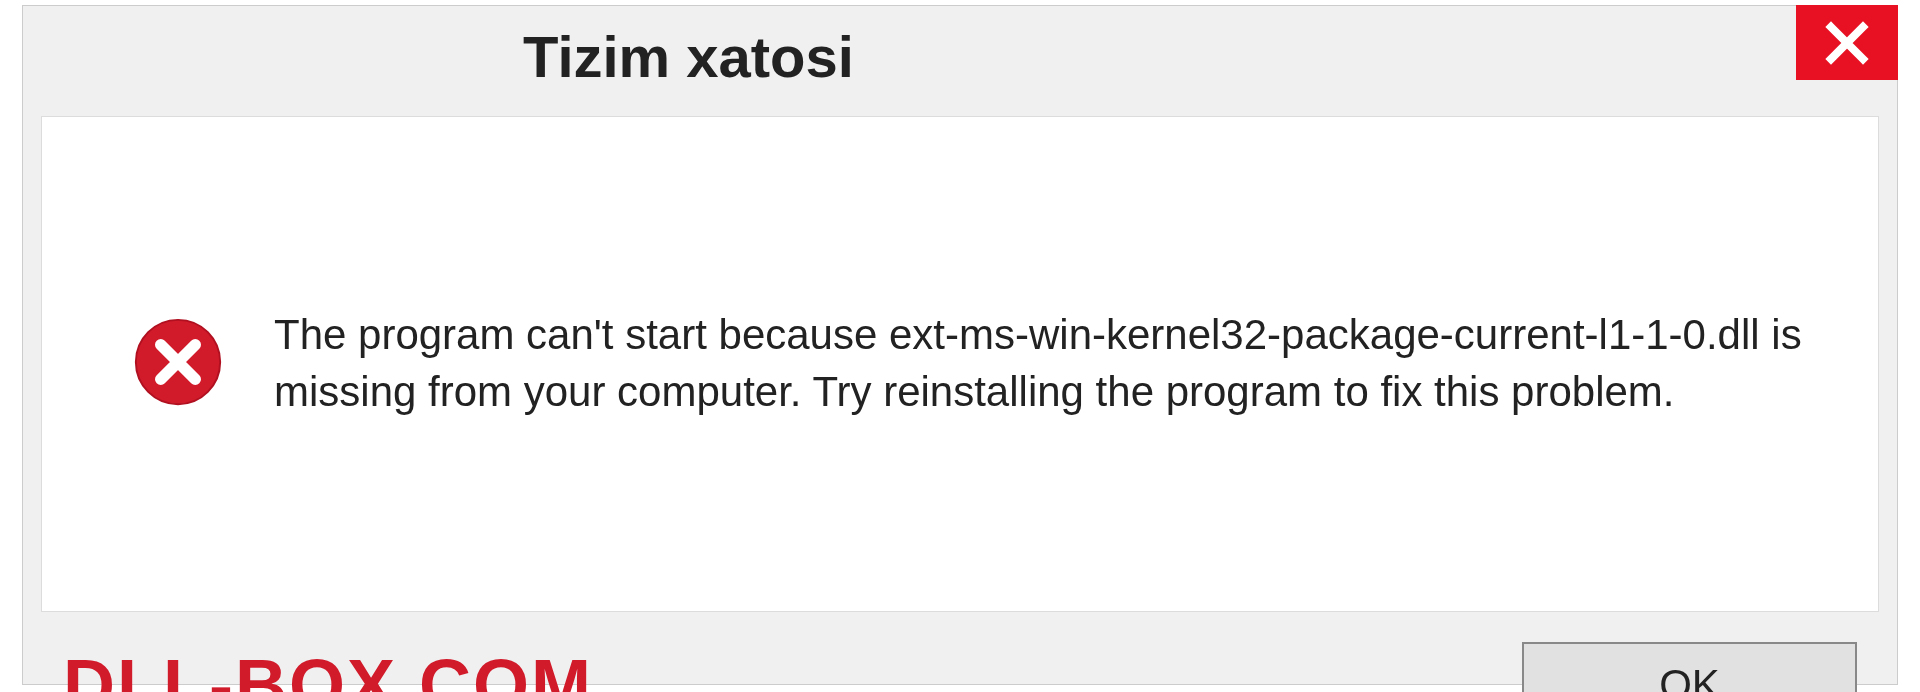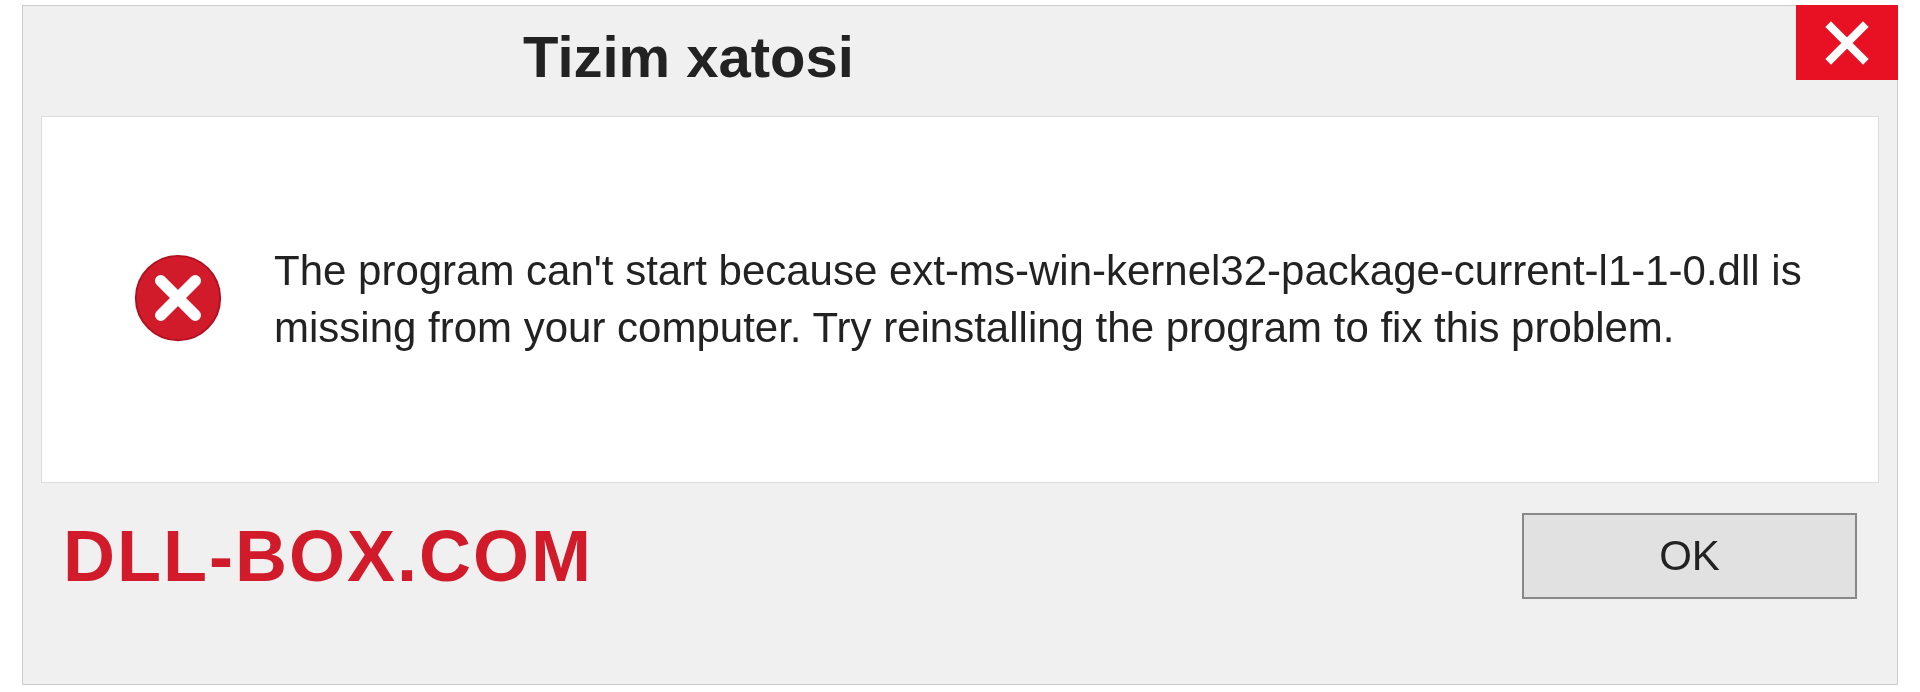--- a/index.html
+++ b/index.html
@@ -50,21 +50,21 @@
       cursor: pointer;
     }
     .close-btn svg {
       width: 48px;
       height: 48px;
     }
     .content-panel {
       margin: 10px 18px 0 18px;
       background: #ffffff;
       border: 1px solid #dcdcdc;
-      height: 367px;
+      height: 496px;
       display: flex;
       align-items: center;
       padding: 40px 60px 40px 90px;
     }
     .error-icon {
       flex-shrink: 0;
       margin-right: 50px;
     }
     .error-icon svg {
       width: 92px;

